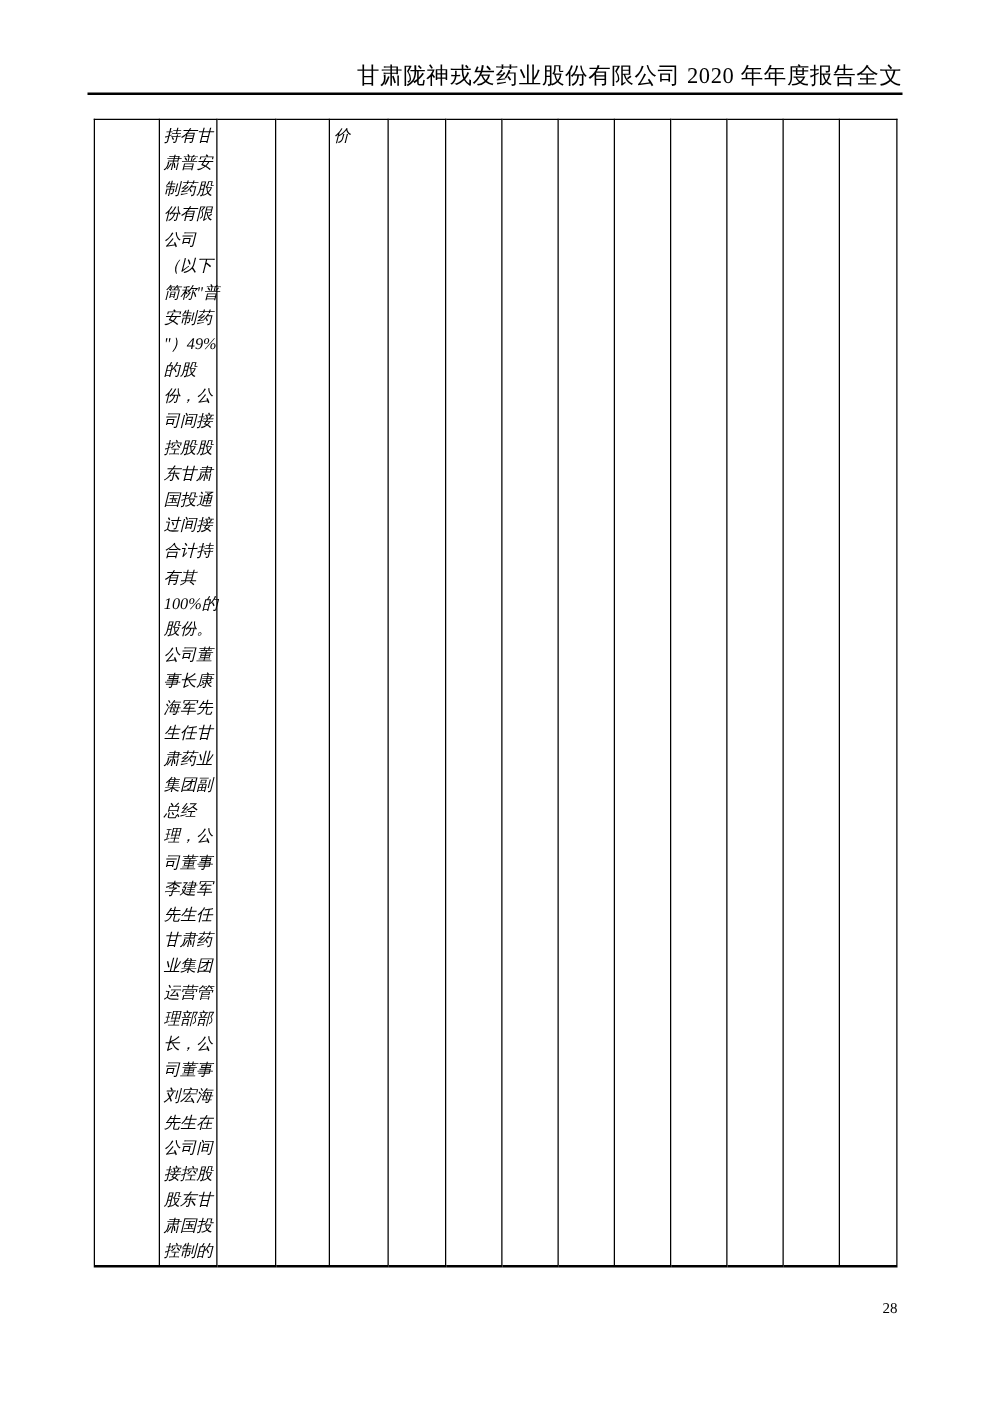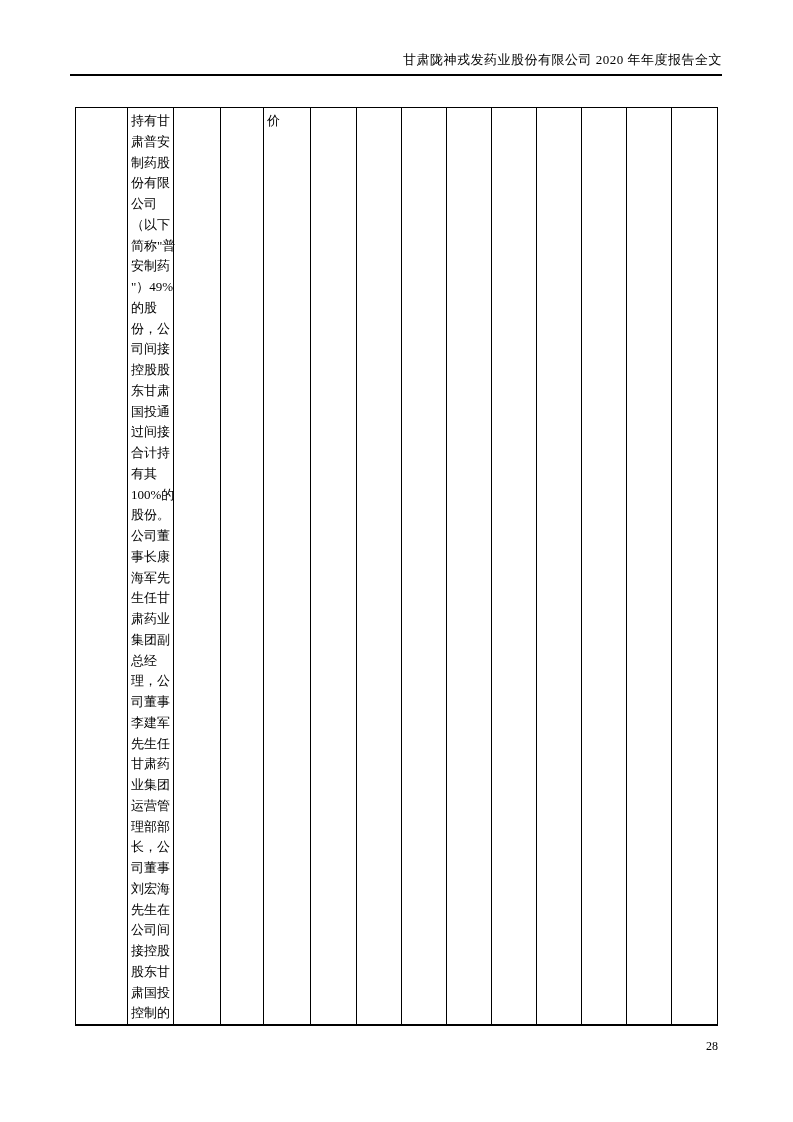--- a/index.html
+++ b/index.html
@@ -15,41 +15,42 @@
     overflow: hidden;
     font-family: "Liberation Serif", "DejaVu Serif", serif;
     color: #000000;
   }
   .page-header-title {
     position: absolute;
     top: 52px;
     left: 70px;
     width: 652px;
     text-align: right;
-    font-size: 13px;
+    font-size: 18px;
     line-height: 16px;
     letter-spacing: 0.5px;
     white-space: nowrap;
   }
   .header-rule {
     position: absolute;
     top: 74px;
     left: 70px;
     width: 652px;
     height: 2px;
     background: #000000;
   }
   table.doc-table {
     position: absolute;
     left: 75px;
-    top: 107px;
+    top: 95px;
     width: 642px;
     height: 917px;
     border-collapse: collapse;
     table-layout: fixed;
+    font-style: italic;
   }
   table.doc-table td {
     border: 1px solid #000000;
     border-bottom: 2px solid #000000;
     vertical-align: top;
     padding: 3px 1px 0 3px;
     font-size: 13px;
     line-height: 20.75px;
     white-space: pre;
     overflow: visible;

